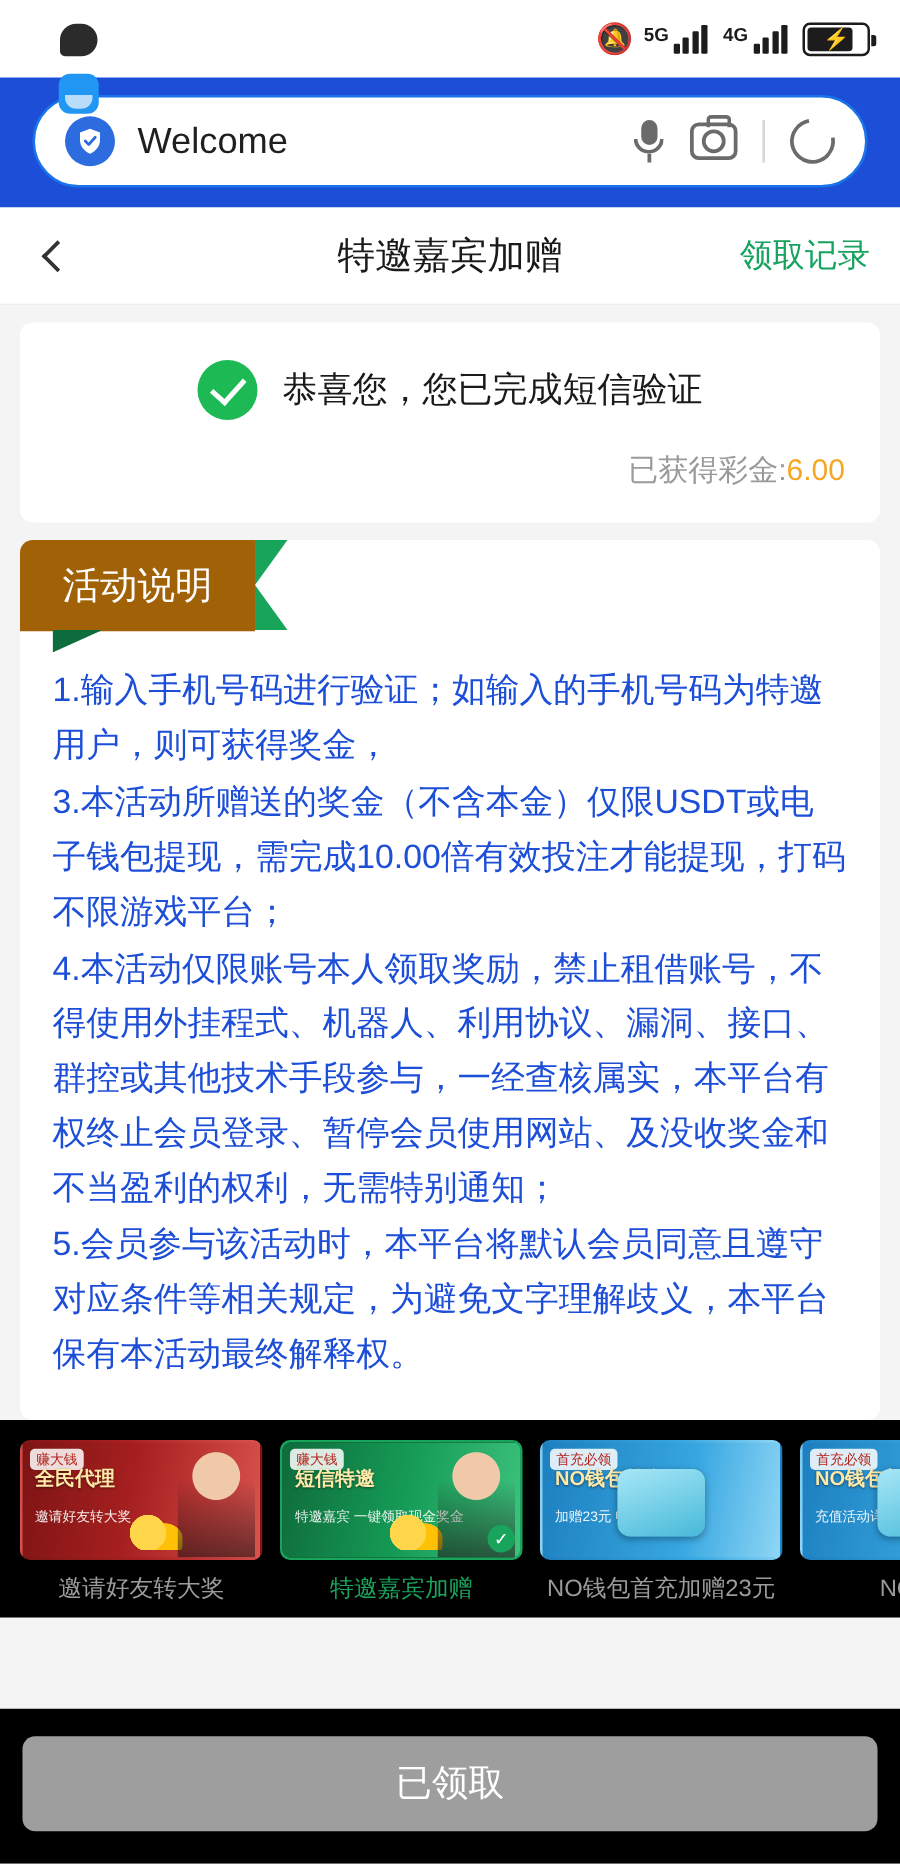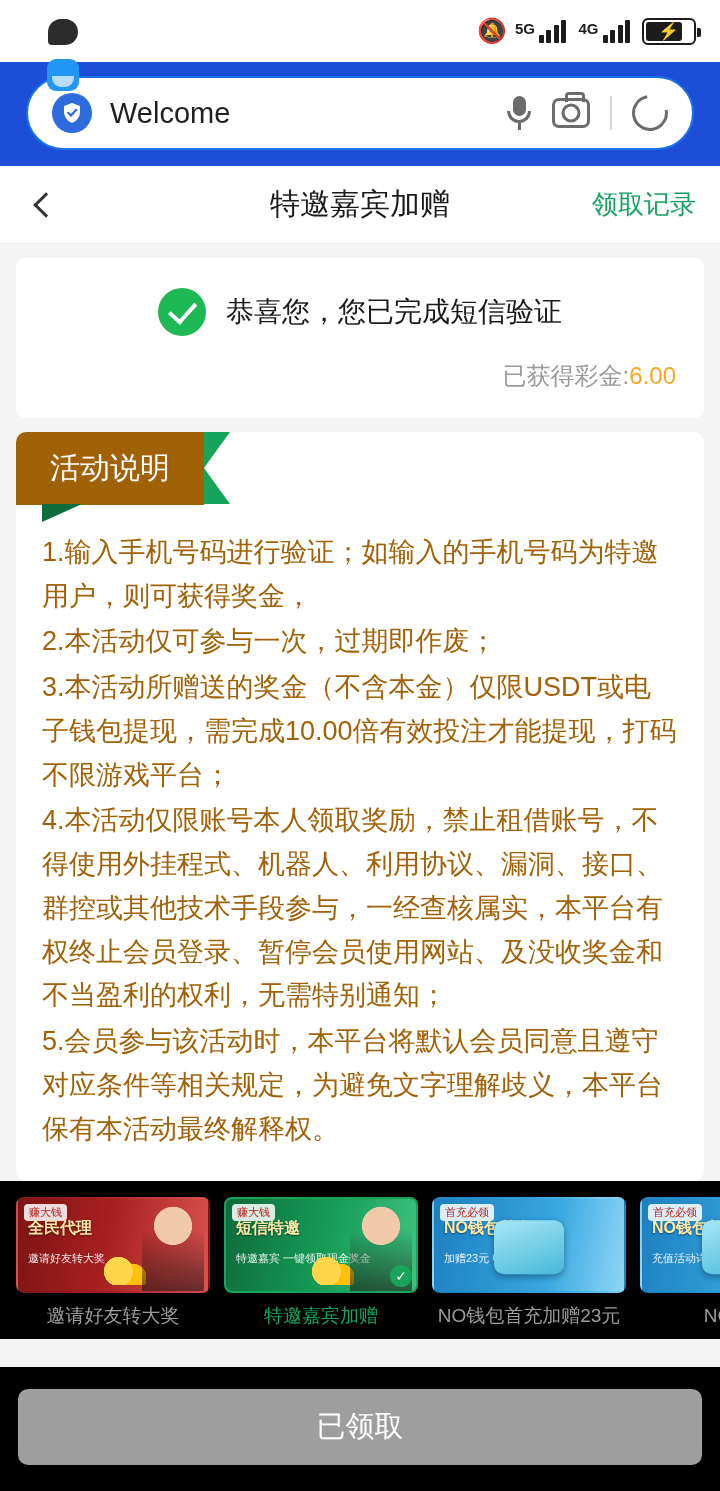--- a/index.html
+++ b/index.html
@@ -151,21 +151,21 @@
   .ribbon::after {
     content: ""; position: absolute; right: -26px; top: 0;
     border-top: 36px solid #19a45c; border-bottom: 36px solid #19a45c;
     border-right: 26px solid transparent;
   }
   .ribbon-shadow {
     position: absolute; left: 26px; top: 72px; width: 40px; height: 18px;
     background: #0d6d3c; clip-path: polygon(0 0, 100% 0, 0 100%);
   }
   .rules-body {
-    padding: 26px 26px 0; font-size: 27px; line-height: 1.62; color: #a16207;
+    padding: 26px 26px 0; font-size: 27px; line-height: 1.62; color: #1d4ed8;
   }
   .rules-body p { margin-bottom: 2px; }
 
   
   .thumbs {
     display: flex; gap: 14px; padding: 16px 16px 10px; overflow: hidden;
     background: #000000;
   }
   .thumb { width: 194px; flex: 0 0 194px; }
   .thumb .pic {
@@ -305,21 +305,20 @@
       <div class="success-sub">
         <span>已获得彩金:</span><b>6.00</b>
       </div>
     </div>
 
     <div class="card rules">
       <div class="ribbon">活动说明</div>
       <div class="ribbon-shadow"></div>
       <div class="rules-body">
         <p>1.输入手机号码进行验证；如输入的手机号码为特邀用户，则可获得奖金，</p>
-        <p>2.本活动仅可参与一次，过期即作废；</p>
         <p>3.本活动所赠送的奖金（不含本金）仅限USDT或电子钱包提现，需完成10.00倍有效投注才能提现，打码不限游戏平台；</p>
         <p>4.本活动仅限账号本人领取奖励，禁止租借账号，不得使用外挂程式、机器人、利用协议、漏洞、接口、群控或其他技术手段参与，一经查核属实，本平台有权终止会员登录、暂停会员使用网站、及没收奖金和不当盈利的权利，无需特别通知；</p>
         <p>5.会员参与该活动时，本平台将默认会员同意且遵守对应条件等相关规定，为避免文字理解歧义，本平台保有本活动最终解释权。</p>
       </div>
     </div>
 
     <div class="thumbs">
       <div class="thumb">
         <div class="pic p1">
           <div class="badge">赚大钱</div>

